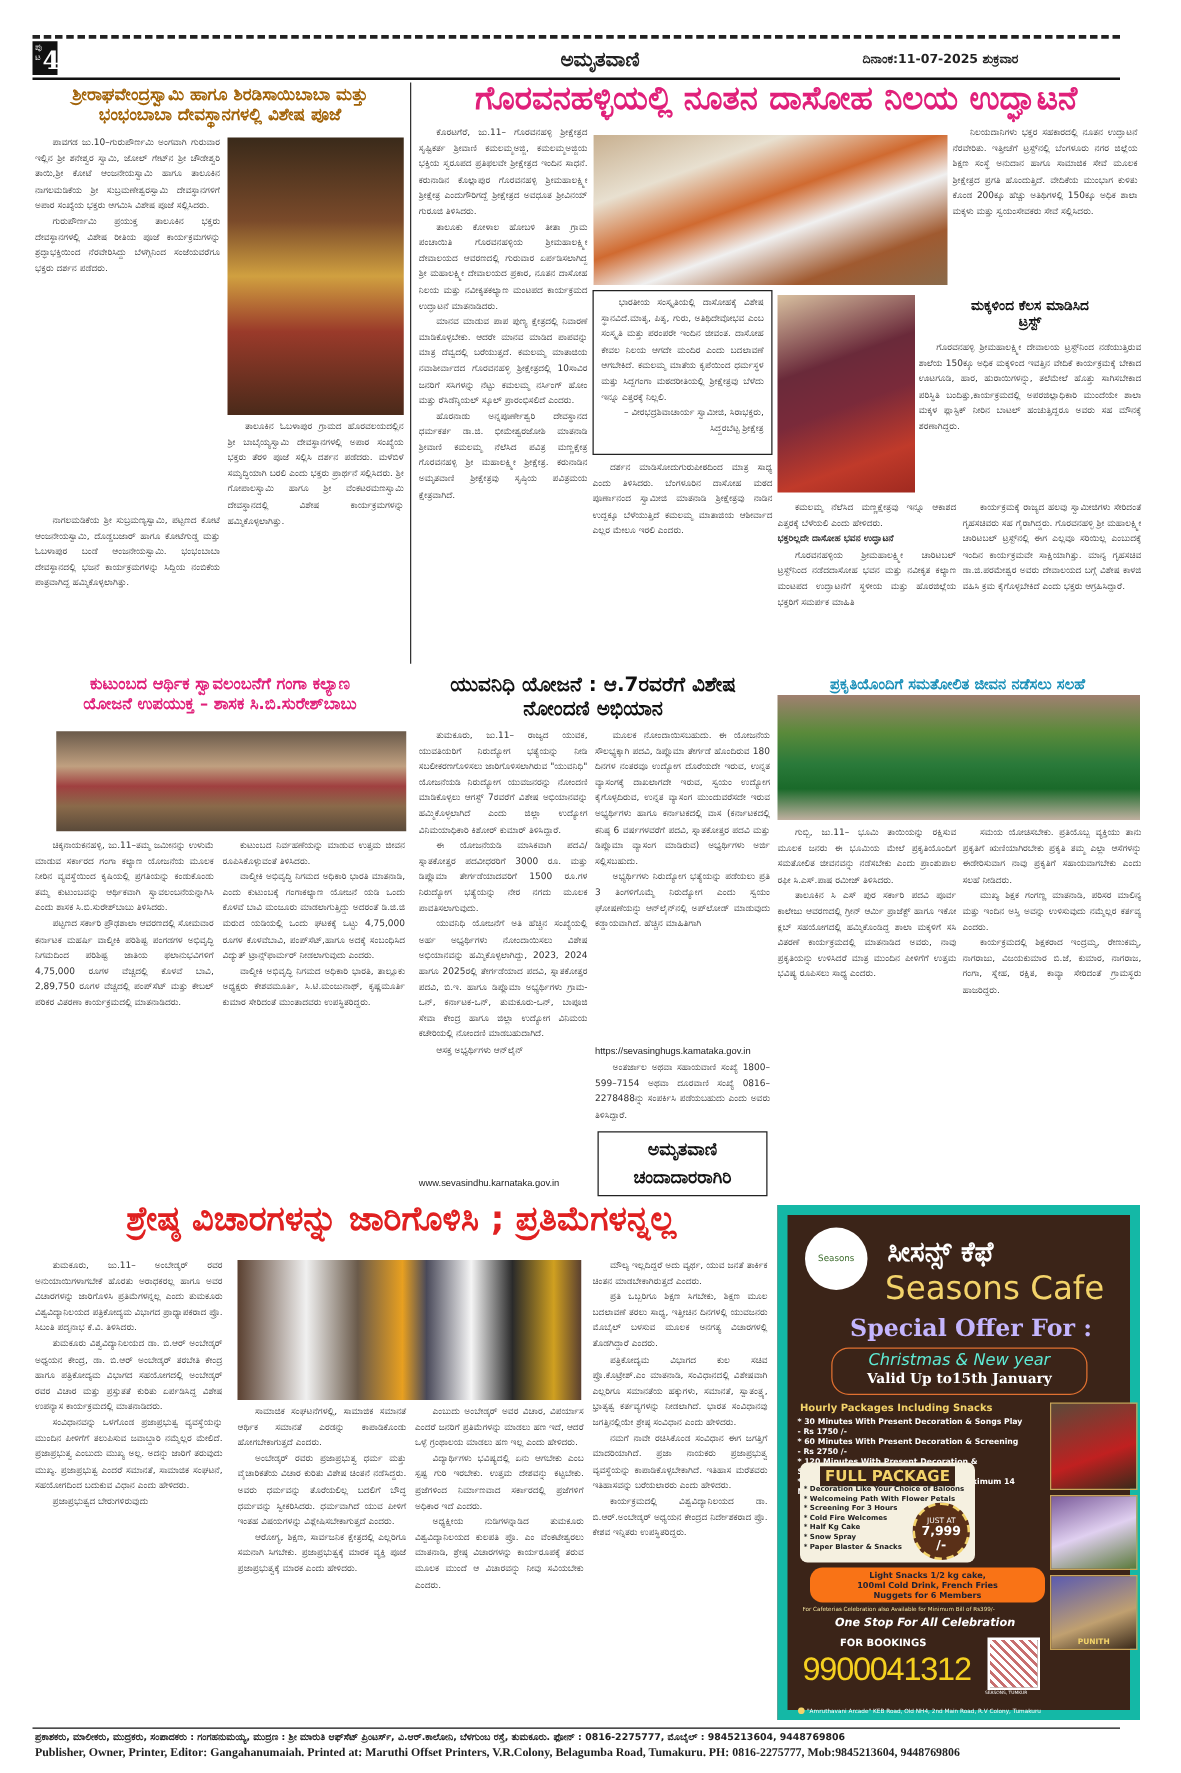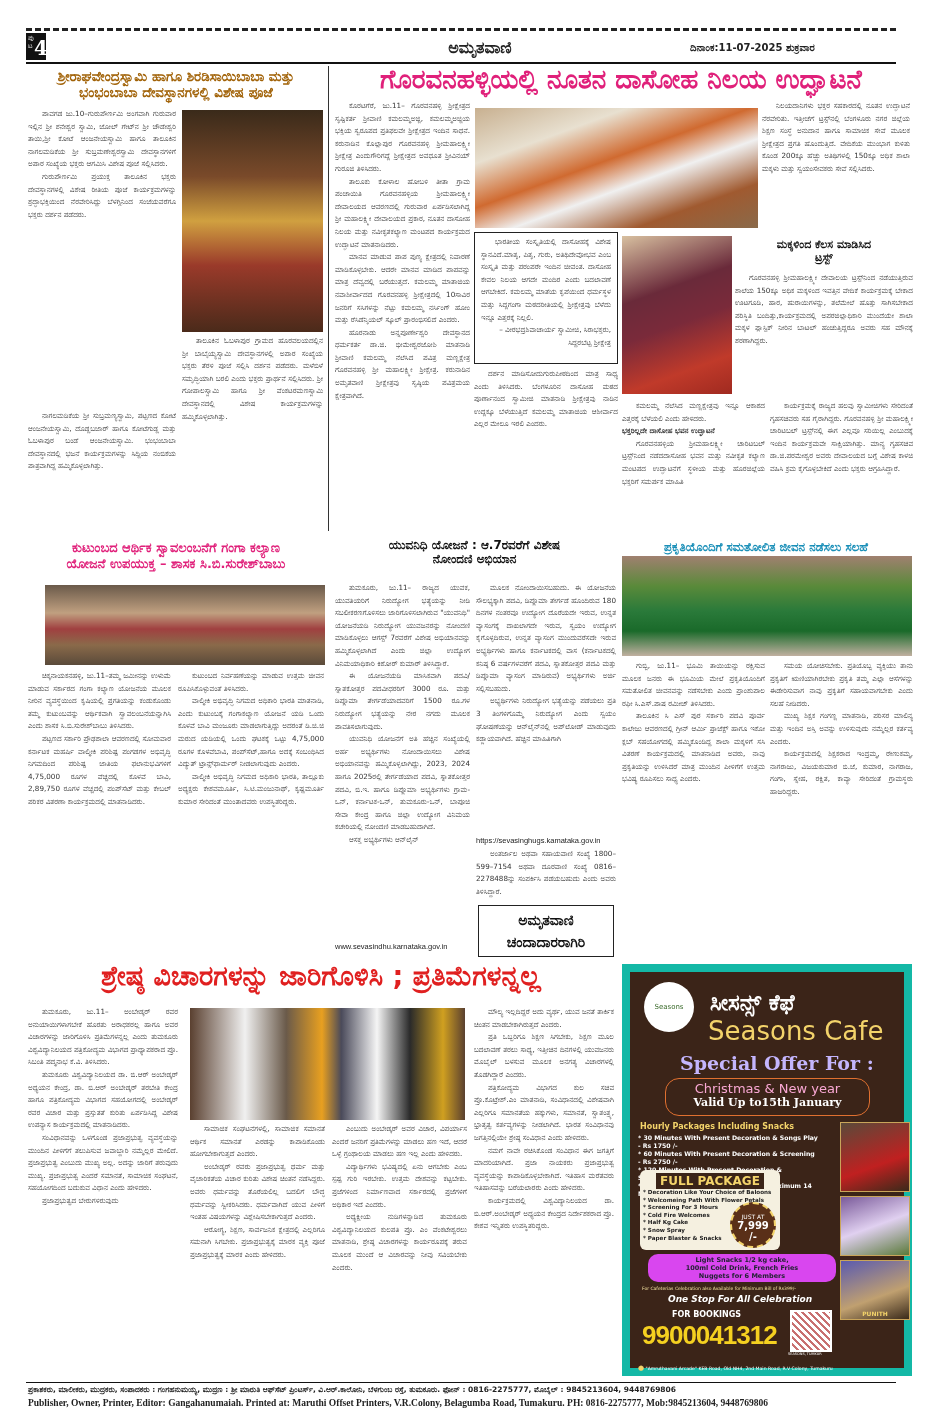--- a/index.html
+++ b/index.html
@@ -30,22 +30,22 @@
   .boxed { border: 1.5px solid #222; padding: 3px 6px; }
   .vr { border-left: 1px solid #333; }
   .ad { background: #3b2418; border: 8px solid #14b8a6; color: #fff; }
   .ad .cafe-kn { color:#fff; font-weight:bold; font-size:22px; }
   .ad .cafe-en { color:#f3d36a; font-size:26px; font-family:"DejaVu Sans", sans-serif; }
   .ad .offer { color:#c4b5fd; font-size:19px; font-weight:bold; font-family:"DejaVu Serif", serif; }
   .ad .xmas { border: 1.5px solid #e07030; border-radius: 14px; text-align:center; padding:2px; }
   .ad .pkg-list { font-size:6.2px; line-height: 8px; font-weight:bold; color:#fff; }
   .ad .full { background:#f5f0e0; color:#222; border-radius:6px; }
   .ad .full-title { background:#3b2418; color:#f3d36a; font-weight:bold; font-size:12px; padding:1px 4px; display:inline-block; }
-  .ad .snack { background:#d946ef; color:#223; border-radius:10px; text-align:center; font-weight:bold; font-size:6.5px; line-height:8px; }
-  .ad .phone { color:#f5d020; font-size:26px; font-weight:bold; font-family:"Liberation Sans", sans-serif; letter-spacing:-1px; }
+  .ad .snack { background:#f97316; color:#223; border-radius:10px; text-align:center; font-weight:bold; font-size:6.5px; line-height:8px; }
+  .ad .phone { color:#f5d020; font-size:26px; font-weight:normal; font-family:"Liberation Sans", sans-serif; letter-spacing:-1px; }
   .ad .qr { background: repeating-linear-gradient(45deg,#fff 0 3px,#c87070 3px 5px); border:2px solid #fff; }
   .footer-rule { left: 26px; width: 870px; top: 1382px; border-top: 1.5px solid #111; }
   .footer-kn { left: 28px; top: 1385px; font-size: 7.5px; font-weight:bold; white-space:nowrap; }
   .footer-en { left: 28px; top: 1398px; font-size: 9.5px; font-weight:bold; font-family:"Liberation Serif", serif; white-space:nowrap; }
 </style>
 </head>
 <body>
 
 <div class="abs dash"></div>
 <div class="abs page-badge">
@@ -119,21 +119,21 @@
 <div class="abs body-col" style="left:28px;top:670px;width:143px;height:285px;">
   <p>ಚಿಕ್ಕನಾಯಕನಹಳ್ಳಿ, ಜು.11–ತಮ್ಮ ಜಮೀನನ್ನು ಉಳುಮೆ ಮಾಡುವ ಸರ್ಕಾರದ ಗಂಗಾ ಕಲ್ಯಾಣ ಯೋಜನೆಯ ಮೂಲಕ ನೀರಿನ ವ್ಯವಸ್ಥೆಯಿಂದ ಕೃಷಿಯಲ್ಲಿ ಪ್ರಗತಿಯನ್ನು ಕಂಡುಕೊಂಡು ತಮ್ಮ ಕುಟುಂಬವನ್ನು ಆರ್ಥಿಕವಾಗಿ ಸ್ವಾವಲಂಬನೆಯನ್ನಾಗಿಸಿ ಎಂದು ಶಾಸಕ ಸಿ.ಬಿ.ಸುರೇಶ್‌ಬಾಬು ತಿಳಿಸಿದರು.</p>
   <p>ಪಟ್ಟಣದ ಸರ್ಕಾರಿ ಪ್ರೌಢಶಾಲಾ ಆವರಣದಲ್ಲಿ ಸೋಮವಾರ ಕರ್ನಾಟಕ ಮಹರ್ಷಿ ವಾಲ್ಮೀಕಿ ಪರಿಶಿಷ್ಟ ಪಂಗಡಗಳ ಅಭಿವೃದ್ಧಿ ನಿಗಮದಿಂದ ಪರಿಶಿಷ್ಟ ಜಾತಿಯ ಫಲಾನುಭವಿಗಳಿಗೆ 4,75,000 ರೂಗಳ ವೆಚ್ಚದಲ್ಲಿ ಕೊಳವೆ ಬಾವಿ, 2,89,750 ರೂಗಳ ವೆಚ್ಚದಲ್ಲಿ ಪಂಪ್‌ಸೆಟ್ ಮತ್ತು ಕೇಬಲ್ ಪರಿಕರ ವಿತರಣಾ ಕಾರ್ಯಕ್ರಮದಲ್ಲಿ ಮಾತನಾಡಿದರು.</p>
 </div>
 <div class="abs body-col" style="left:178px;top:670px;width:146px;height:285px;">
   <p>ಕುಟುಂಬದ ನಿರ್ವಹಣೆಯನ್ನು ಮಾಡುವ ಉತ್ತಮ ಜೀವನ ರೂಪಿಸಿಕೊಳ್ಳುವಂತೆ ತಿಳಿಸಿದರು.</p>
   <p>ವಾಲ್ಮೀಕಿ ಅಭಿವೃದ್ಧಿ ನಿಗಮದ ಅಧಿಕಾರಿ ಭಾರತಿ ಮಾತನಾಡಿ, ಎಂದು ಕುಟುಂಬಕ್ಕೆ ಗಂಗಾಕಲ್ಯಾಣ ಯೋಜನೆ ಯಡಿ ಒಂದು ಕೊಳವೆ ಬಾವಿ ಮಂಜೂರು ಮಾಡಲಾಗುತ್ತಿದ್ದು ಅದರಂತೆ ಡಿ.ಜಿ.ಜಿ ಮರುದ ಯಡಿಯಲ್ಲಿ ಒಂದು ಘಟಕಕ್ಕೆ ಒಟ್ಟು 4,75,000 ರೂಗಳ ಕೊಳವೆಬಾವಿ, ಪಂಪ್‌ಸೆಟ್,ಹಾಗೂ ಅದಕ್ಕೆ ಸಂಬಂಧಿಸಿದ ವಿದ್ಯುತ್ ಟ್ರಾನ್ಸ್‌ಫಾರ್ಮರ್ ನೀಡಲಾಗುವುದು ಎಂದರು.</p>
   <p>ವಾಲ್ಮೀಕಿ ಅಭಿವೃದ್ಧಿ ನಿಗಮದ ಅಧಿಕಾರಿ ಭಾರತಿ, ತಾಲ್ಲೂಕು ಅಧ್ಯಕ್ಷರು ಕೇಶವಮೂರ್ತಿ, ಸಿ.ಟಿ.ಮಂಜುನಾಥ್, ಕೃಷ್ಣಮೂರ್ತಿ ಕುಮಾರ ಸೇರಿದಂತೆ ಮುಂತಾದವರು ಉಪಸ್ಥಿತರಿದ್ದರು.</p>
 </div>
 
-<div class="abs hl hl-black" style="left:332px;top:538px;width:285px;font-size:12px;">
+<div class="abs hl hl-black" style="left:332px;top:538px;width:285px;font-size:16px;">
   <div>ಯುವನಿಧಿ ಯೋಜನೆ : ಆ.7ರವರೆಗೆ ವಿಶೇಷ</div>
   <div>ನೋಂದಣಿ ಅಭಿಯಾನ</div>
 </div>
 <div class="abs body-col" style="left:335px;top:582px;width:135px;height:360px;">
   <p>ತುಮಕೂರು, ಜು.11– ರಾಜ್ಯದ ಯುವಕ, ಯುವತಿಯರಿಗೆ ನಿರುದ್ಯೋಗ ಭತ್ಯೆಯನ್ನು ನೀಡಿ ಸಬಲೀಕರಣಗೊಳಿಸಲು ಜಾರಿಗೊಳಿಸಲಾಗಿರುವ "ಯುವನಿಧಿ" ಯೋಜನೆಯಡಿ ನಿರುದ್ಯೋಗ ಯುವಜನರನ್ನು ನೋಂದಣಿ ಮಾಡಿಕೊಳ್ಳಲು ಆಗಸ್ಟ್ 7ರವರೆಗೆ ವಿಶೇಷ ಅಭಿಯಾನವನ್ನು ಹಮ್ಮಿಕೊಳ್ಳಲಾಗಿದೆ ಎಂದು ಜಿಲ್ಲಾ ಉದ್ಯೋಗ ವಿನಿಮಯಾಧಿಕಾರಿ ಕಿಶೋರ್ ಕುಮಾರ್ ತಿಳಿಸಿದ್ದಾರೆ.</p>
   <p>ಈ ಯೋಜನೆಯಡಿ ಮಾಸಿಕವಾಗಿ ಪದವಿ/ ಸ್ನಾತಕೋತ್ತರ ಪದವೀಧರರಿಗೆ 3000 ರೂ. ಮತ್ತು ಡಿಪ್ಲೊಮಾ ತೇರ್ಗಡೆಯಾದವರಿಗೆ 1500 ರೂ.ಗಳ ನಿರುದ್ಯೋಗ ಭತ್ಯೆಯನ್ನು ನೇರ ನಗದು ಮೂಲಕ ಪಾವತಿಸಲಾಗುವುದು.</p>
   <p>ಯುವನಿಧಿ ಯೋಜನೆಗೆ ಅತಿ ಹೆಚ್ಚಿನ ಸಂಖ್ಯೆಯಲ್ಲಿ ಅರ್ಹ ಅಭ್ಯರ್ಥಿಗಳು ನೋಂದಾಯಿಸಲು ವಿಶೇಷ ಅಭಿಯಾನವನ್ನು ಹಮ್ಮಿಕೊಳ್ಳಲಾಗಿದ್ದು, 2023, 2024 ಹಾಗೂ 2025ರಲ್ಲಿ ತೇರ್ಗಡೆಯಾದ ಪದವಿ, ಸ್ನಾತಕೋತ್ತರ ಪದವಿ, ಬಿ.ಇ. ಹಾಗೂ ಡಿಪ್ಲೊಮಾ ಅಭ್ಯರ್ಥಿಗಳು ಗ್ರಾಮ-ಒನ್, ಕರ್ನಾಟಕ-ಒನ್, ತುಮಕೂರು-ಒನ್, ಬಾಪೂಜಿ ಸೇವಾ ಕೇಂದ್ರ ಹಾಗೂ ಜಿಲ್ಲಾ ಉದ್ಯೋಗ ವಿನಿಮಯ ಕಚೇರಿಯಲ್ಲಿ ನೋಂದಣಿ ಮಾಡಬಹುದಾಗಿದೆ.</p>
   <p>ಆಸಕ್ತ ಅಭ್ಯರ್ಥಿಗಳು ಆನ್‌ಲೈನ್</p>
 </div>
 <div class="abs" style="left:335px;top:942px;width:135px;font-size:7.5px;font-family:'Liberation Sans',sans-serif;">www.sevasindhu.karnataka.gov.in</div>
@@ -189,21 +189,21 @@
 </div>
 
 <div class="abs ad" style="left:622px;top:964px;width:290px;height:412px;">
   <div class="abs" style="left:14px;top:10px;width:50px;height:50px;border-radius:50%;background:#fff;color:#3b6b2b;font-size:7px;text-align:center;line-height:50px;">
     <span>Seasons</span>
   </div>
   <div class="abs cafe-kn" style="left:80px;top:18px;">ಸೀಸನ್ಸ್ ಕೆಫೆ</div>
   <div class="abs cafe-en" style="left:78px;top:44px;">Seasons Cafe</div>
   <div class="abs offer" style="left:50px;top:80px;">Special Offer For :</div>
   <div class="abs xmas" style="left:35px;top:106px;width:205px;height:38px;">
-    <div style="color:#f9a8d4;font-size:13px;">Christmas &amp; New year</div>
+    <div style="color:#5eead4;font-size:13px;font-style:italic;">Christmas &amp; New year</div>
     <div style="color:#fff;font-size:11px;font-weight:bold;font-family:'DejaVu Serif',serif;">Valid Up to15th January</div>
   </div>
   <div class="abs" style="left:10px;top:150px;color:#f3d36a;font-size:8px;font-weight:bold;">Hourly Packages Including Snacks</div>
   <div class="abs pkg-list" style="left:8px;top:162px;width:180px;">
     <div>* 30 Minutes With Present Decoration &amp; Songs Play - Rs 1750 /-</div>
     <div>* 60 Minutes With Present Decoration &amp; Screening - Rs 2750 /-</div>
     <div>* 120 Minutes With Present Decoration &amp; Screening - Rs 4200 /-</div>
     <div>* 200 Minutes Screening - Rs 4700 /- Maximum 14 Members</div>
   </div>
   <div class="abs full" style="left:10px;top:198px;width:140px;height:80px;">

